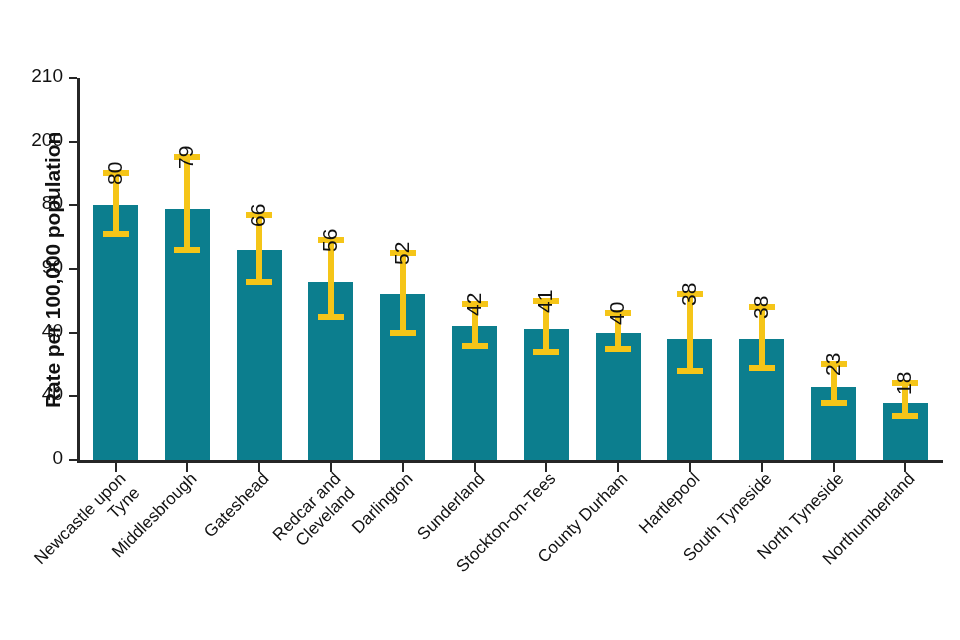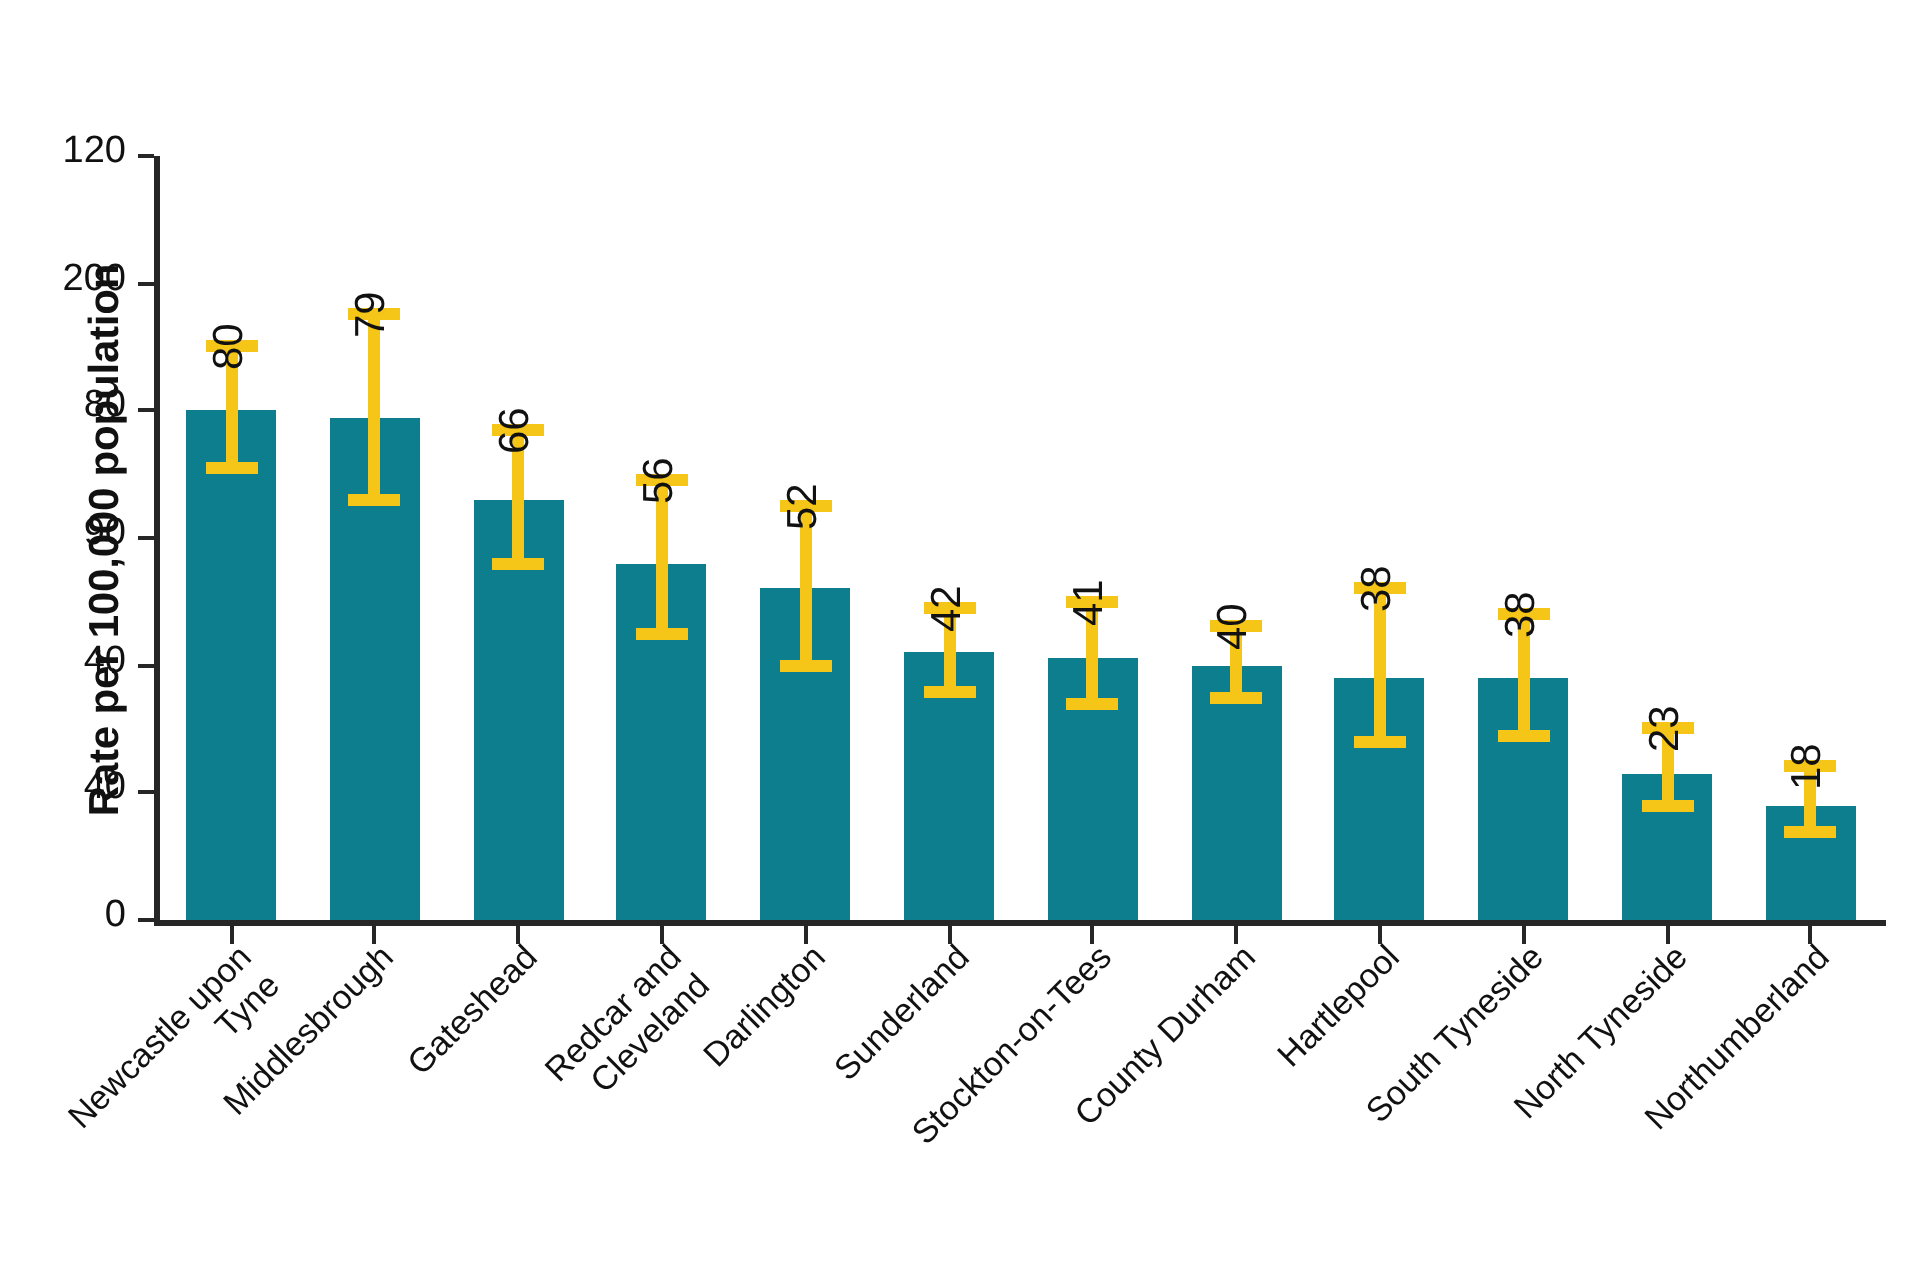--- a/index.html
+++ b/index.html
@@ -164,21 +164,21 @@
         <div class="y-tick" style="top: 190px;">
           <span class="y-tick-label">90</span>
         </div>
         <div class="y-tick" style="top: 126.333px;">
           <span class="y-tick-label">80</span>
         </div>
         <div class="y-tick" style="top: 62.6667px;">
           <span class="y-tick-label">200</span>
         </div>
         <div class="y-tick" style="top: -1px;">
-          <span class="y-tick-label">120</span>
+          <span class="y-tick-label">210</span>
         </div>
       </div>
     <div id="x-ticks">
         <div class="x-tick" style="left: 37.5px;"></div>
         <div class="x-tick" style="left: 109.3px;"></div>
         <div class="x-tick" style="left: 181.1px;"></div>
         <div class="x-tick" style="left: 252.9px;"></div>
         <div class="x-tick" style="left: 324.7px;"></div>
         <div class="x-tick" style="left: 396.5px;"></div>
         <div class="x-tick" style="left: 468.3px;"></div>

